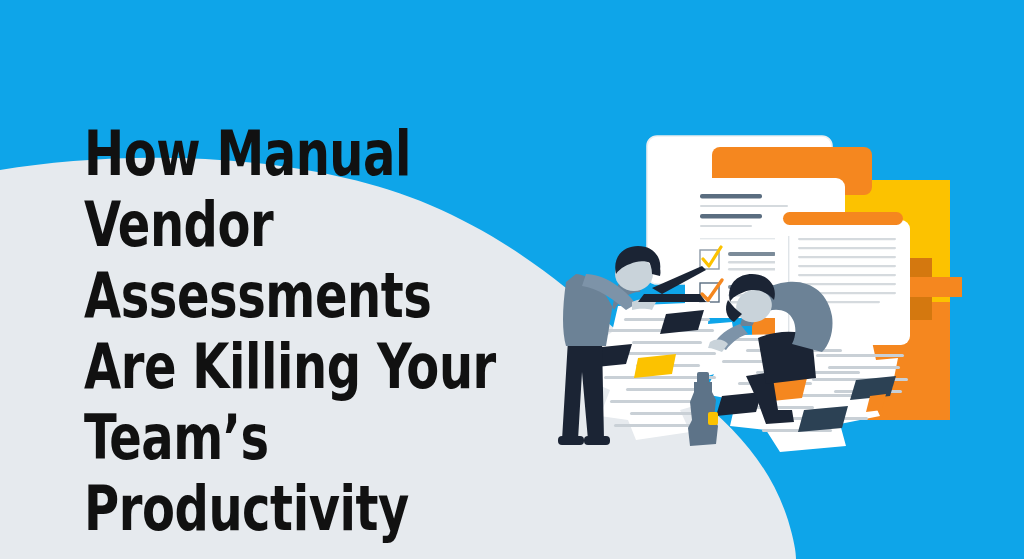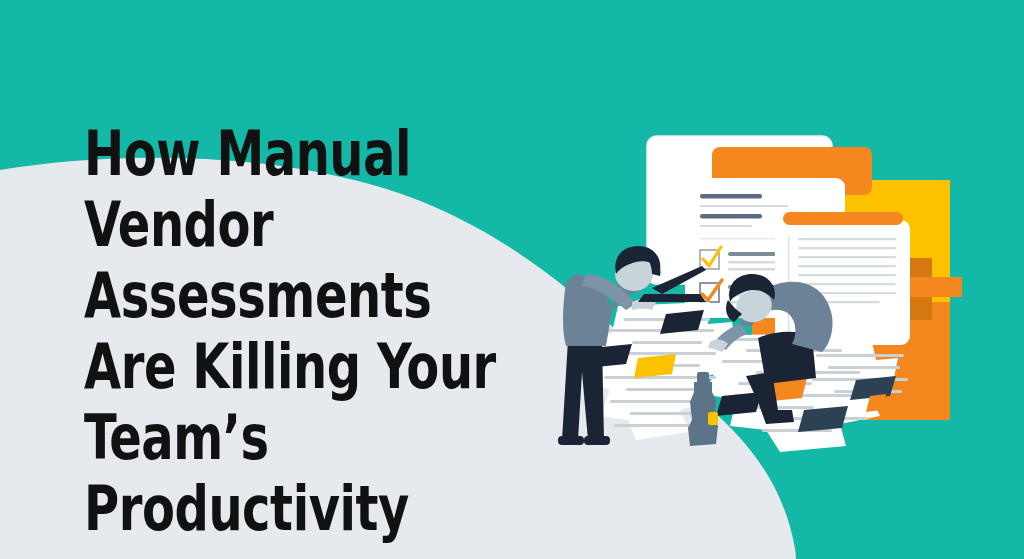--- a/index.html
+++ b/index.html
@@ -5,21 +5,21 @@
   html,body{margin:0;padding:0;background:#ffffff;}
   body{
     font-family:"Liberation Sans", sans-serif;
     -webkit-font-smoothing:antialiased;
   }
   #canvas{
     position:relative;
     width:1024px;
     height:559px;
     overflow:hidden;
-    background:#14b8a6;
+    background:#0ea5e9;
   }
   
   .bg-blob{
     position:absolute;
     left:0; top:0;
     width:1024px; height:559px;
     pointer-events:none;
   }
   
   .headline{

